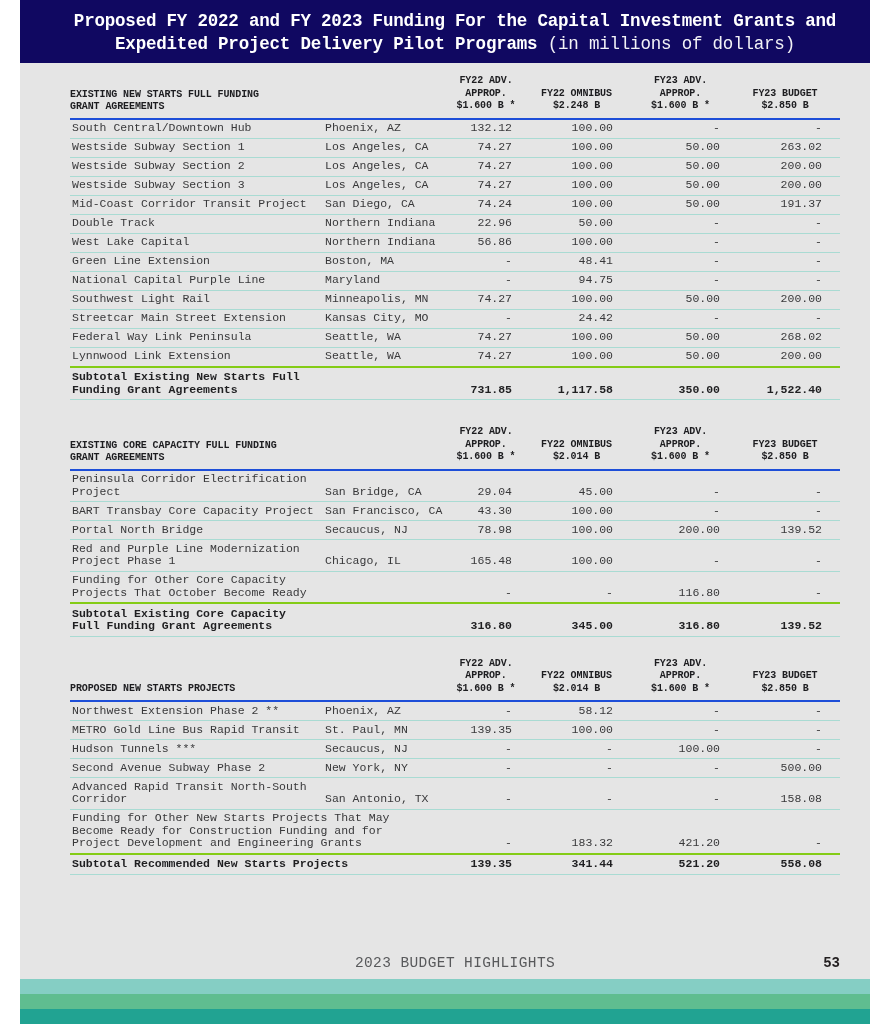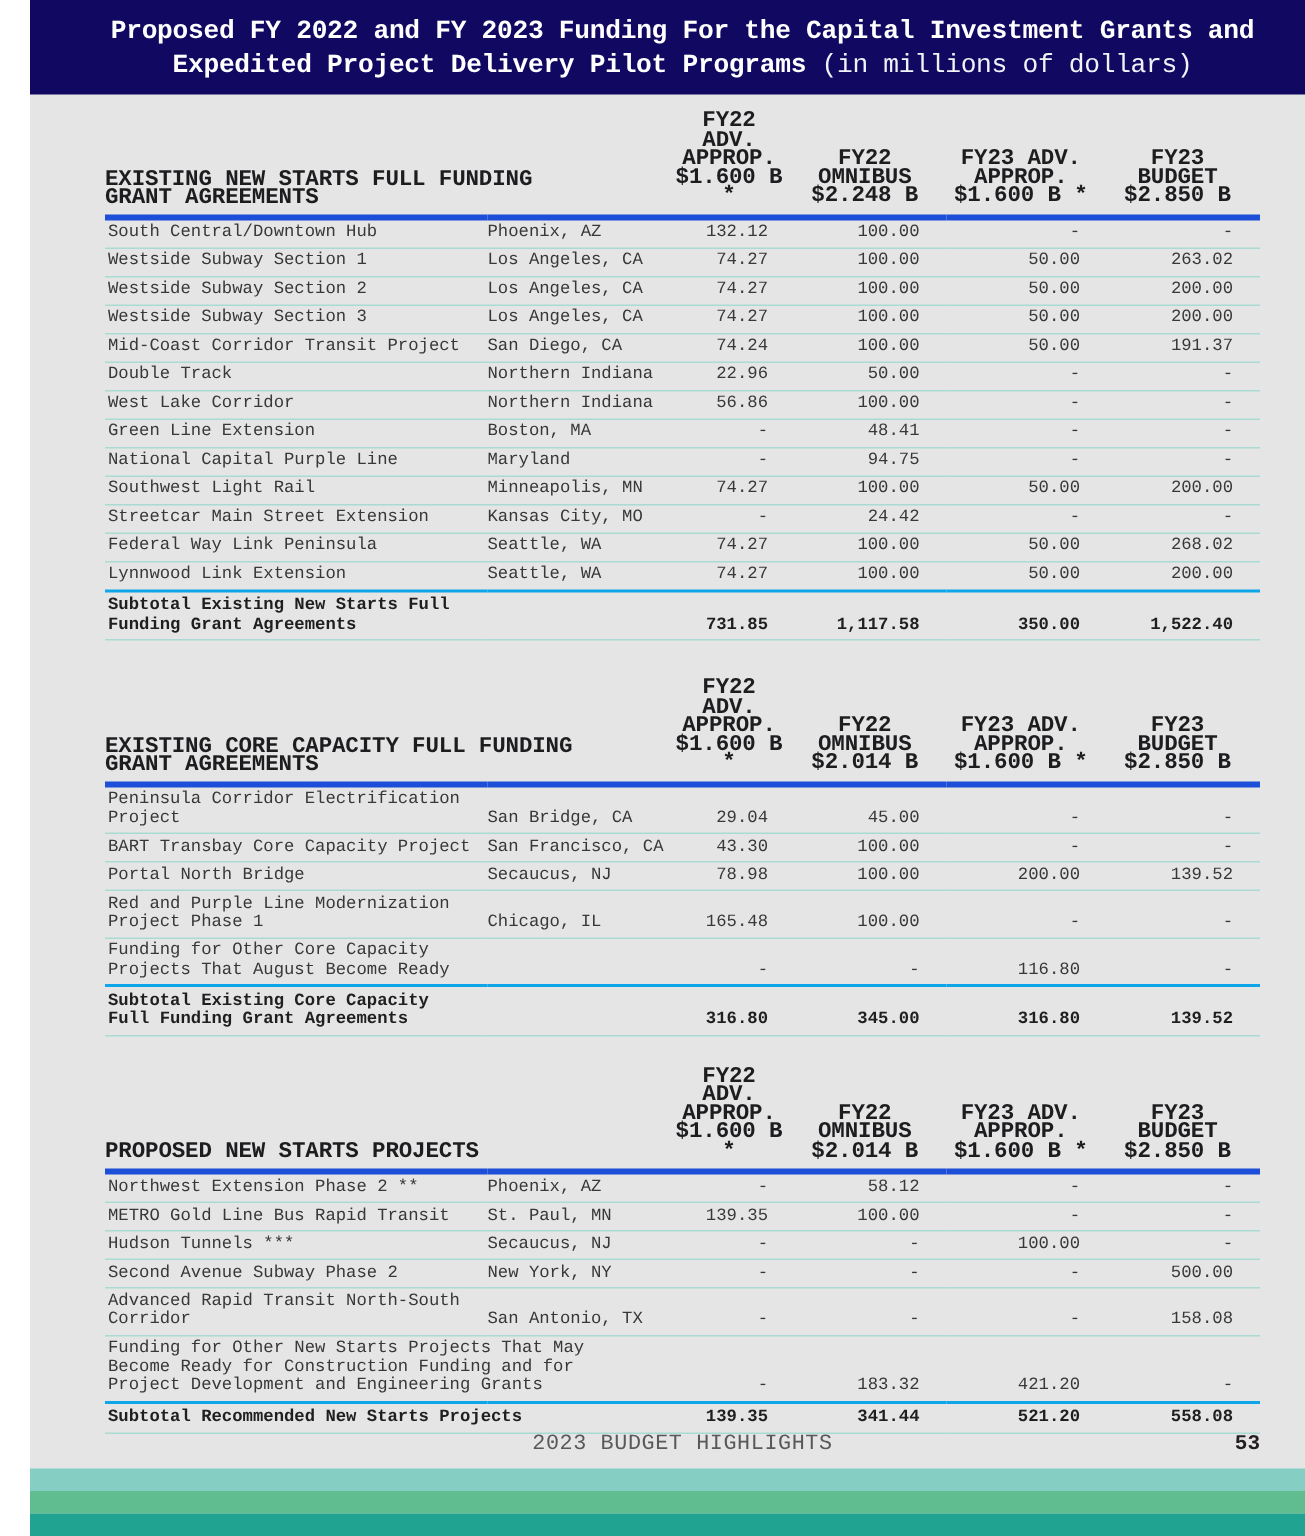--- a/index.html
+++ b/index.html
@@ -35,22 +35,22 @@
   table.funding {
     border-collapse:collapse;
     width:770px;
     table-layout:fixed;
   }
   table.funding.first  { margin-top:9px;  }
   table.funding.second { margin-top:23px; }
   table.funding.third  { margin-top:18px; }
 
   th {
-    border-bottom:4px solid #1d4ed8;
-    font-size:15px;
+    border-bottom:2px solid #1d4ed8;
+    font-size:10px;
     color:#1d1d20;
     vertical-align:bottom;
     padding:3px 0 5px 0;
     letter-spacing:-0.1px;
   }
   th.section-th { text-align:left; line-height:12px; }
   th.col-th     { text-align:center; line-height:12.5px; padding-right:8px; }
   th .sub { font-weight:bold; }
 
   td {
@@ -59,21 +59,21 @@
     color:#38383a;
     border-bottom:1.5px solid #a9dbd3;
     padding:2.5px 0 3px 0;
     vertical-align:bottom;
   }
   td.proj { padding-left:2px; }
   td.num  { text-align:right; padding-right:18px; }
   tr.subtotal td {
     font-weight:bold;
     color:#1f1f21;
-    border-top:2px solid #0ea5e9;
+    border-top:2px solid #84cc16;
     padding-top:3.5px;
   }
 
   
   .footer-text {
     position:absolute; left:0; right:0; top:955px;
     text-align:center;
     font-size:14.5px;
     letter-spacing:0.4px;
     color:#58595b;
@@ -189,21 +189,21 @@
               <div>Double Track</div>
             </td>
             <td>Northern Indiana</td>
             <td class="num">22.96</td>
             <td class="num">50.00</td>
             <td class="num">-</td>
             <td class="num">-</td>
           </tr>
           <tr>
             <td class="proj">
-              <div>West Lake Corridor</div>
+              <div>West Lake Capital</div>
             </td>
             <td>Northern Indiana</td>
             <td class="num">56.86</td>
             <td class="num">100.00</td>
             <td class="num">-</td>
             <td class="num">-</td>
           </tr>
           <tr>
             <td class="proj">
               <div>Green Line Extension</div>
@@ -346,21 +346,21 @@
             </td>
             <td>Chicago, IL</td>
             <td class="num">165.48</td>
             <td class="num">100.00</td>
             <td class="num">-</td>
             <td class="num">-</td>
           </tr>
           <tr>
             <td class="proj" colspan="2">
               <div>Funding for Other Core Capacity</div>
-              <div>Projects That August Become Ready</div>
+              <div>Projects That October Become Ready</div>
             </td>
             <td class="num">-</td>
             <td class="num">-</td>
             <td class="num">116.80</td>
             <td class="num">-</td>
           </tr>
           <tr class="subtotal">
             <td class="proj" colspan="2">
               <div>Subtotal Existing Core Capacity</div>
               <div>Full Funding Grant Agreements</div>

